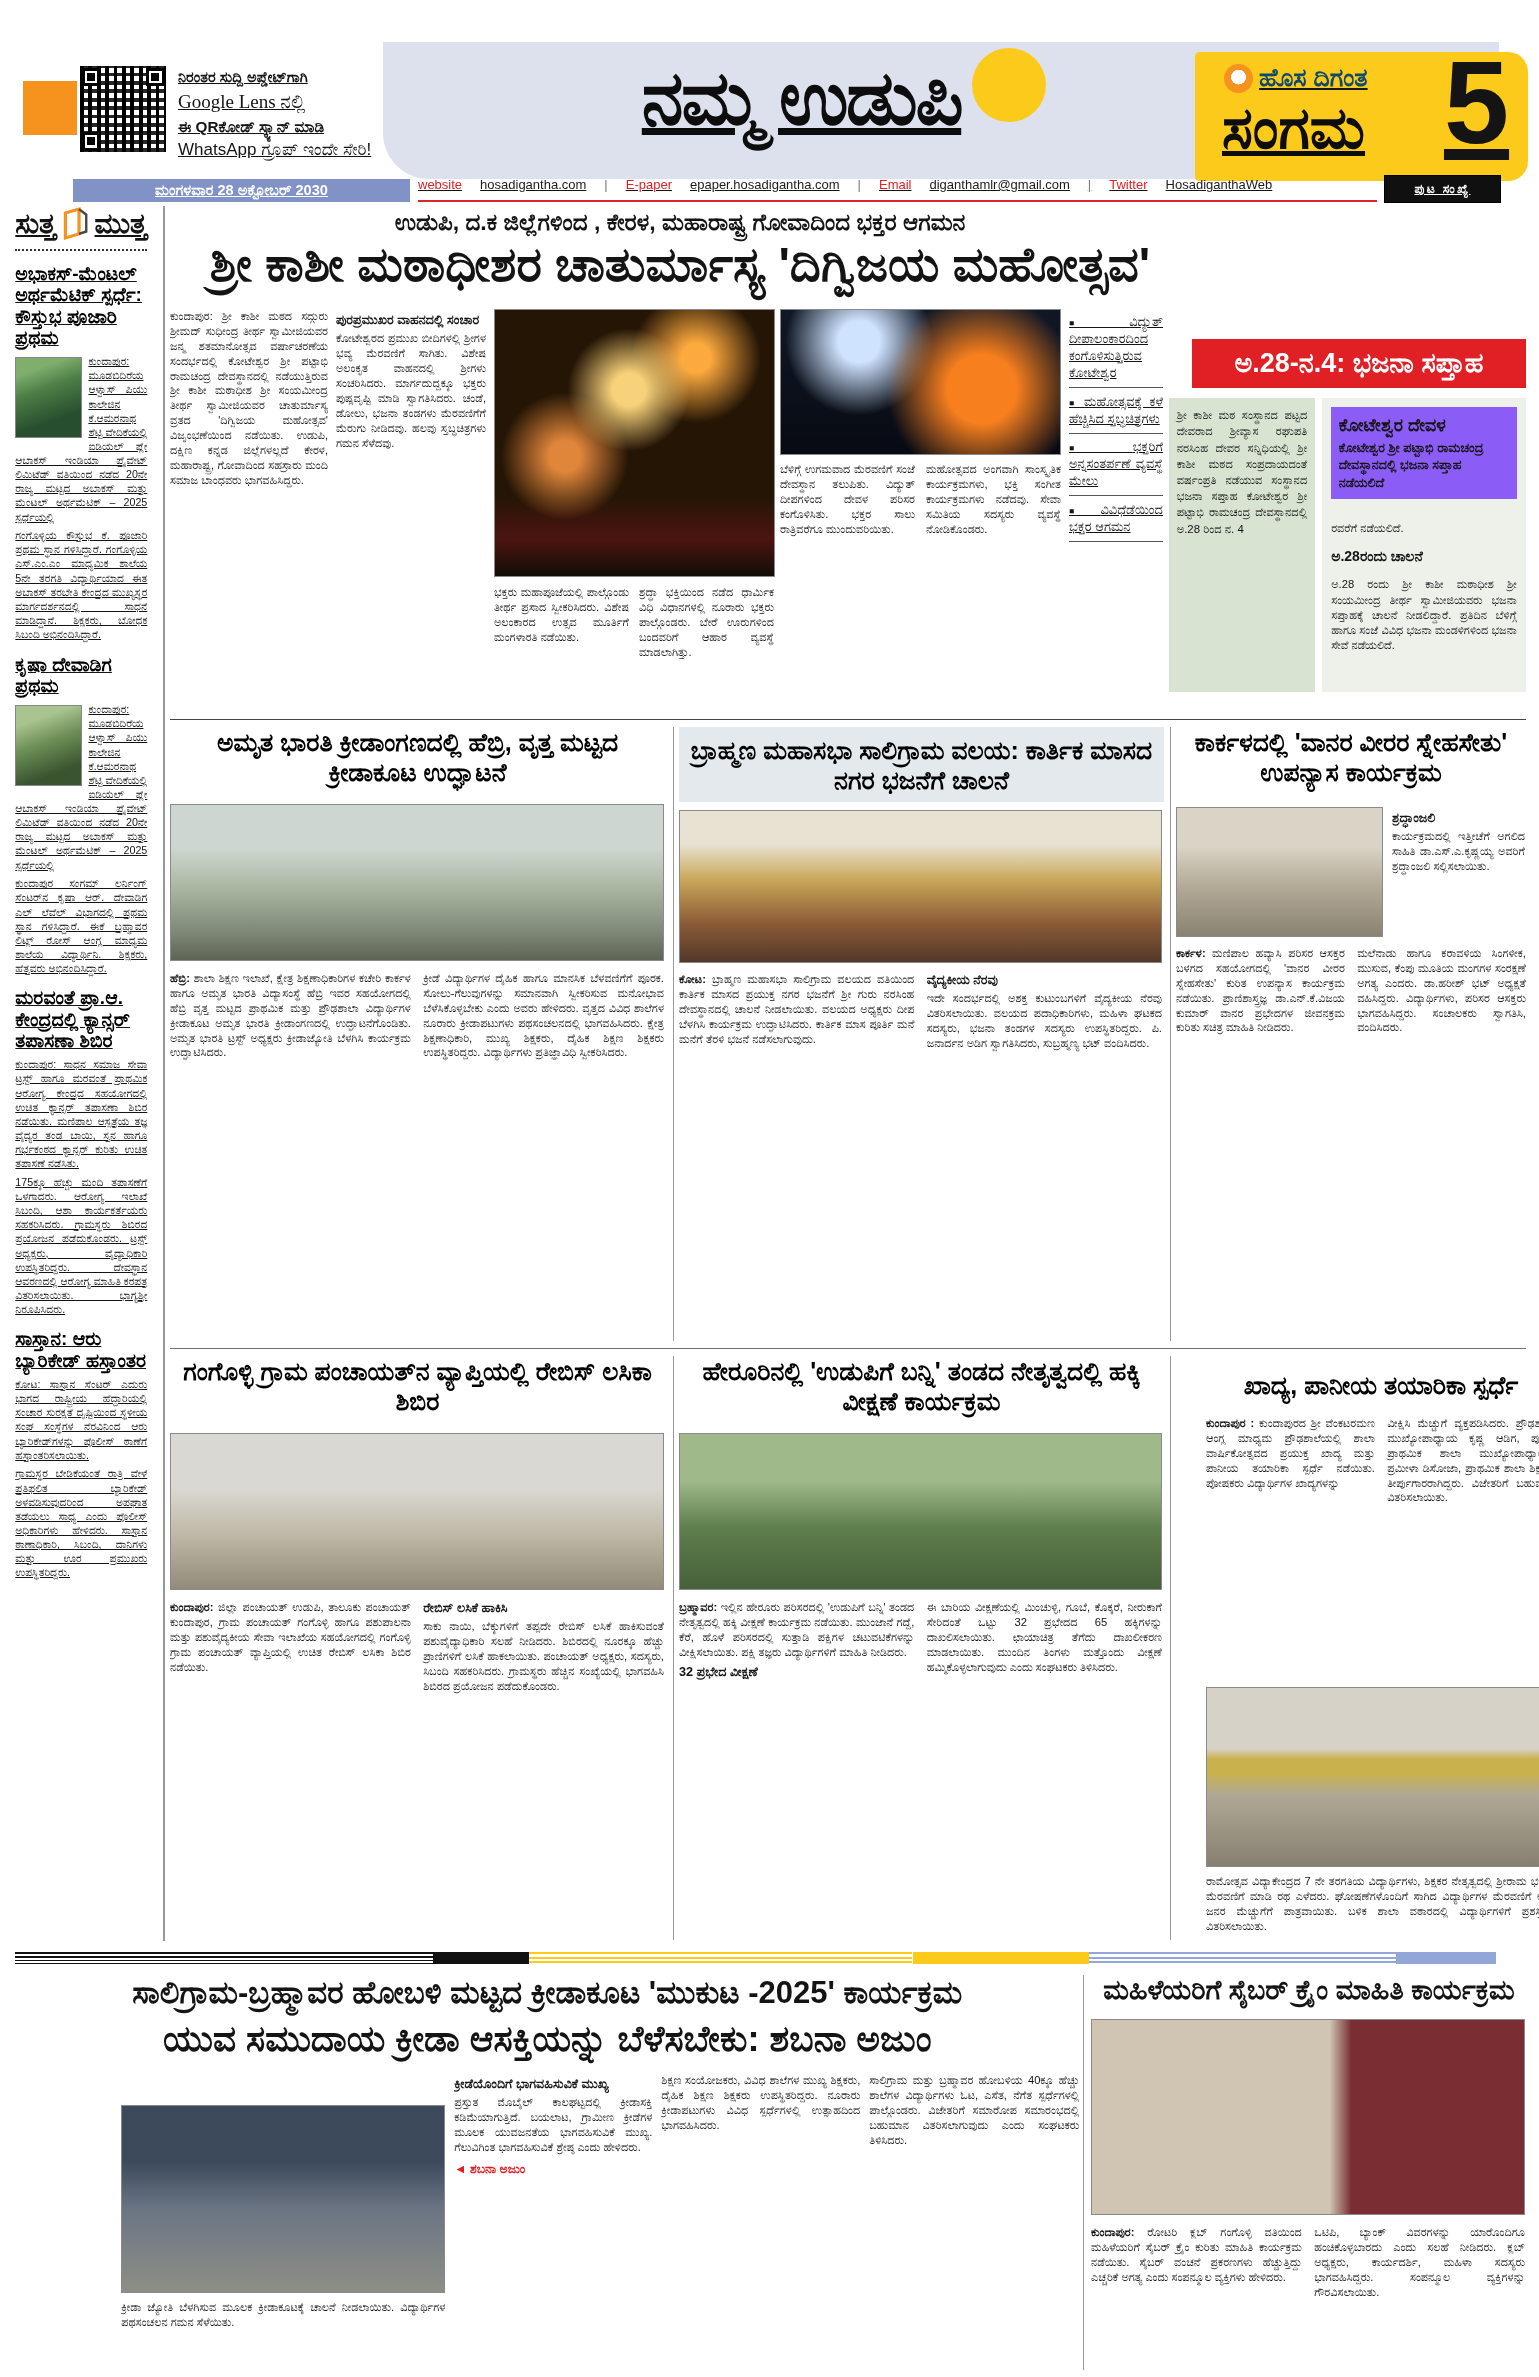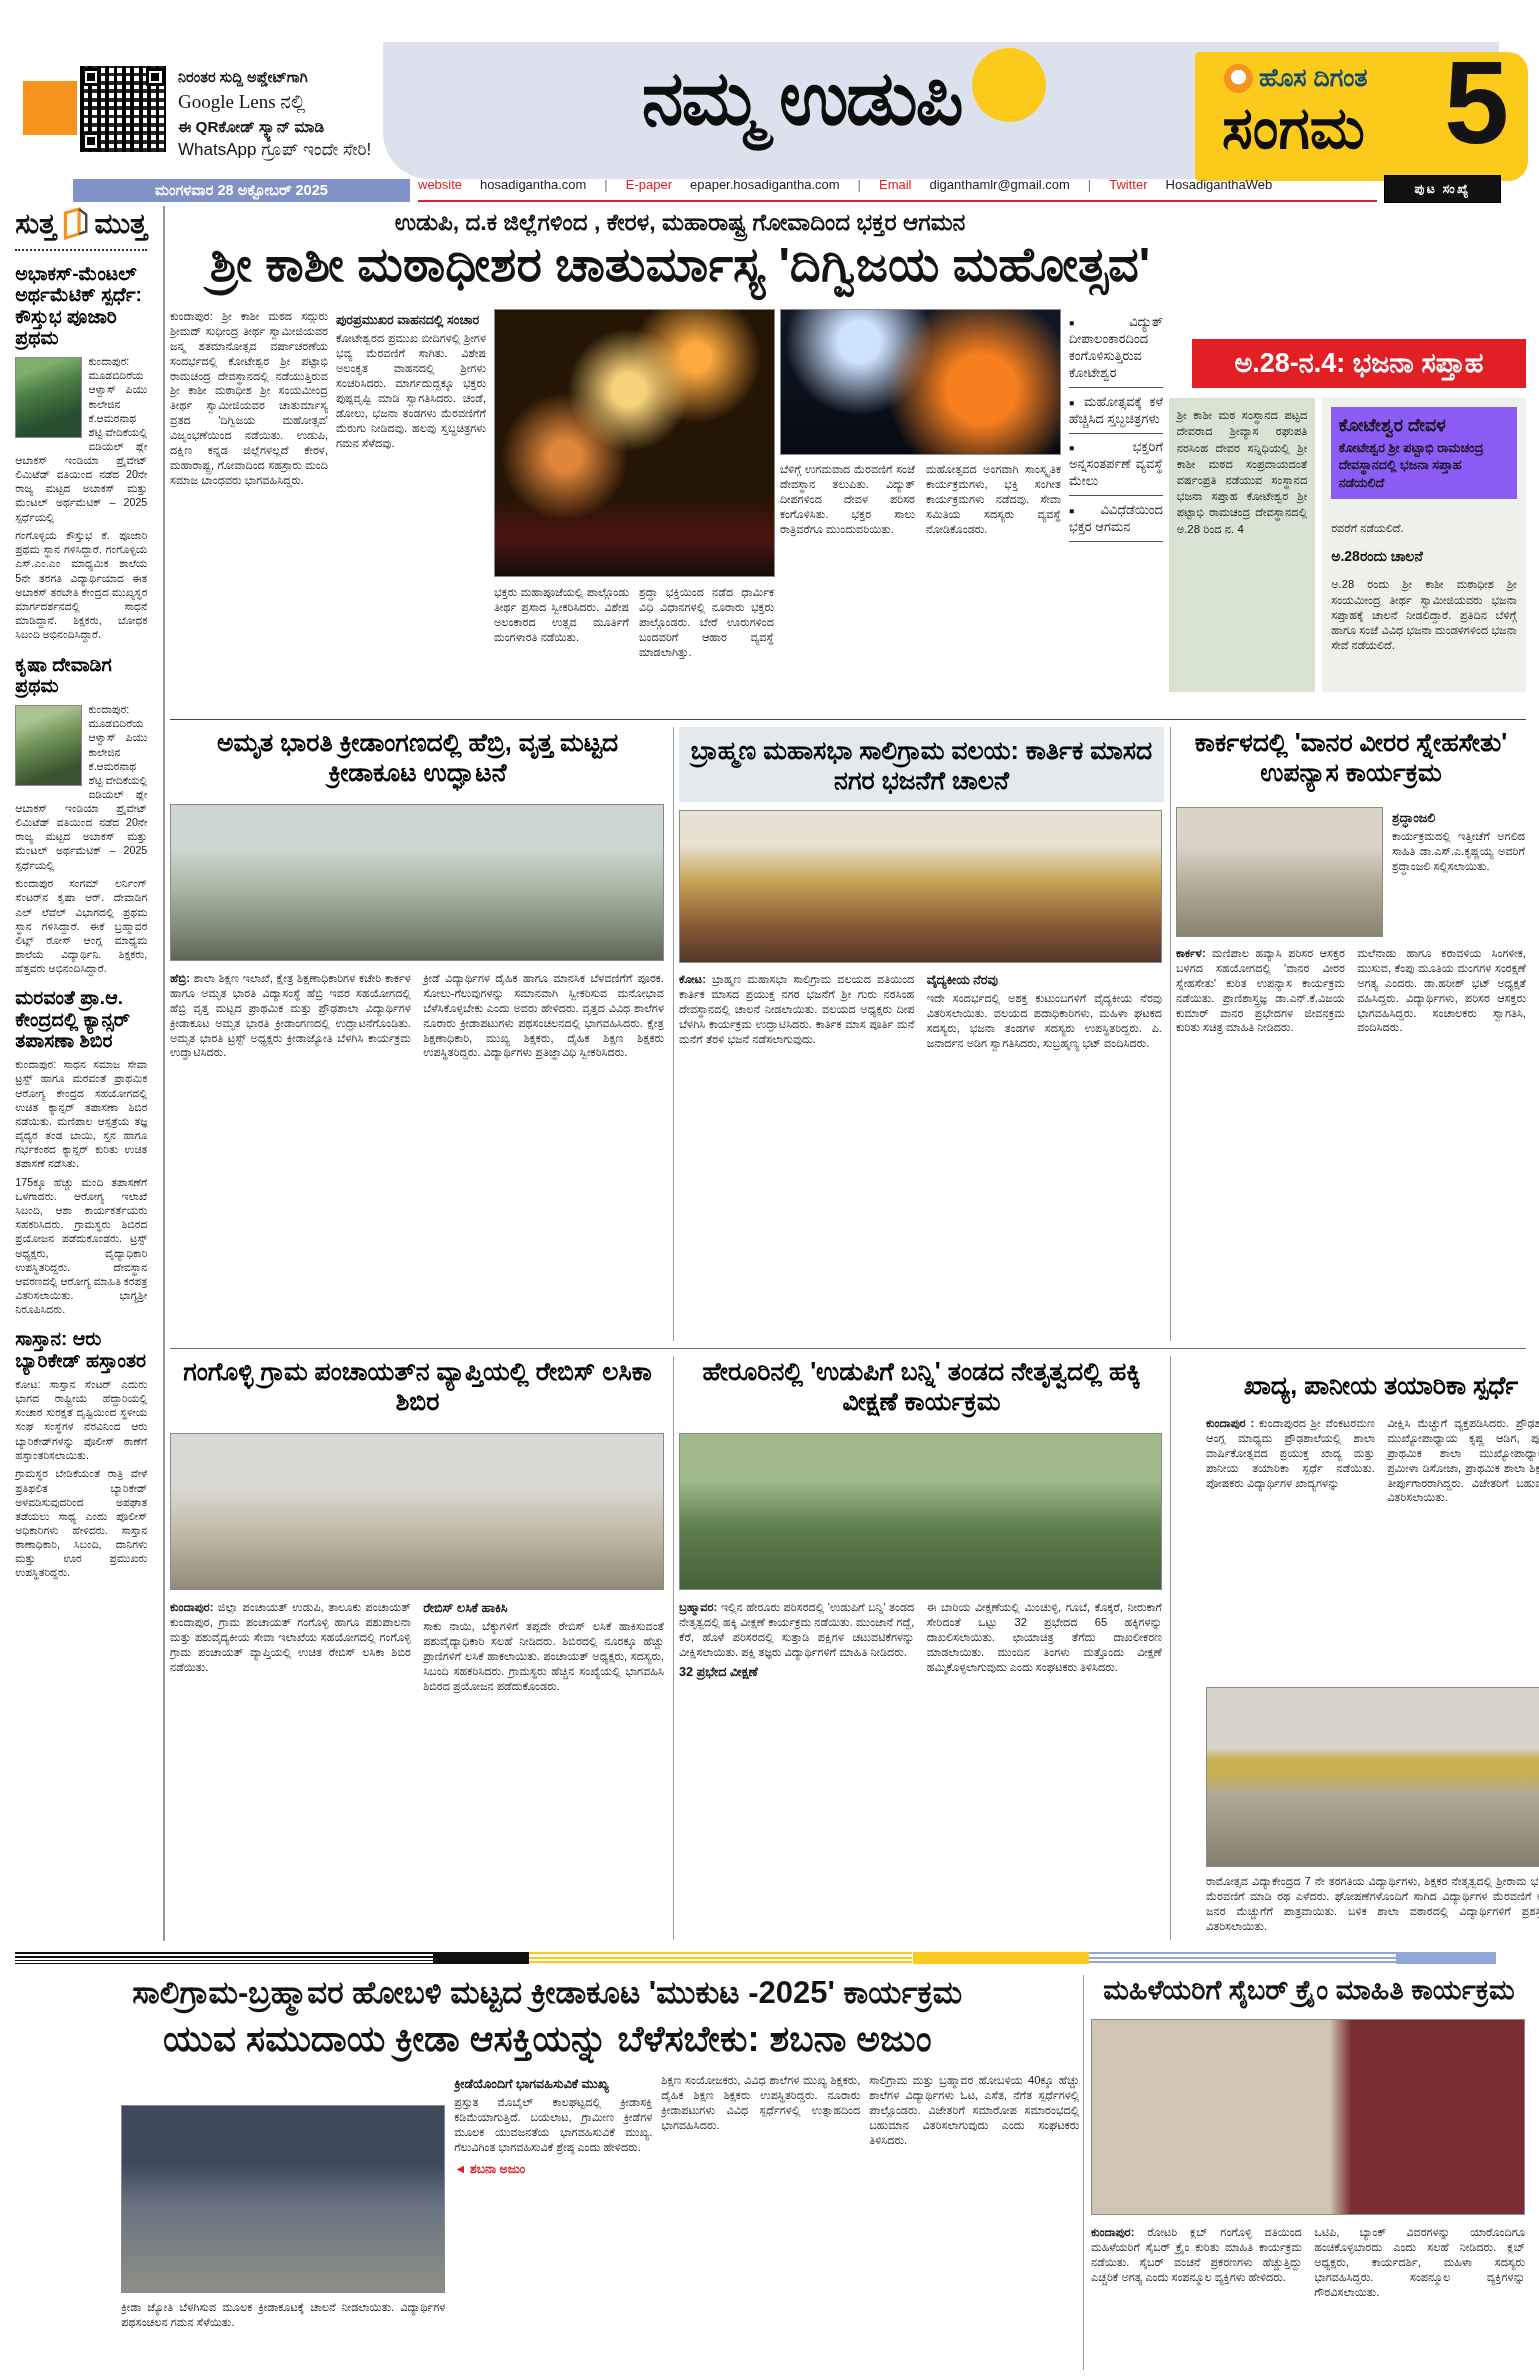--- a/index.html
+++ b/index.html
@@ -1,19 +1,19 @@
 <!DOCTYPE html>
 <html style="font-size:12.3px"><head>
 <meta charset="utf-8">
 <style>
   html,body{margin:0;padding:0;background:#888;}
   *{box-sizing:border-box;}
   .page{position:relative;width:1540px;height:2377px;background:#fff;margin:0 auto;
         font-family:"Liberation Sans","DejaVu Sans",sans-serif;color:#141414;overflow:hidden;}
-  .abs{position:absolute;}
+  .abs{position:absolute;text-decoration:underline;}
   .tx{position:absolute;font-size:11.2px;line-height:1.33;text-align:justify;overflow:hidden;color:#141414;}
   .tx p{margin:0 0 4.6px 0;}
   .cols2{column-count:2;column-gap:12.3px;}
   .sub{display:block;font-weight:bold;font-size:12.7px;margin:3.1px 0 2.3px;text-align:left;}
   .ph{position:absolute;border:0.8px solid #8a8a8a;overflow:hidden;}
   .vline{position:absolute;width:0;border-left:0.8px solid #9a9a9a;}
   .hline{position:absolute;height:0;border-top:1.2px solid #6f6f6f;}
 
   
   .mast-band{left:383px;top:42px;width:1116px;height:137px;background:#dce1ed;border-radius:0 0 0 46px;}
@@ -136,21 +136,21 @@
 
   <div class="abs mast-title">ನಮ್ಮ ಉಡುಪಿ</div>
 
   <div class="abs brand-row">
     <span class="brand-logo"></span>
     <span class="brand-name">ಹೊಸ ದಿಗಂತ</span>
   </div>
   <div class="abs brand-sub">ಸಂಗಮ</div>
   <div class="abs page-num">5</div>
 
-  <div class="abs date-seg">ಮಂಗಳವಾರ 28 ಅಕ್ಟೋಬರ್ 2025</div>
+  <div class="abs date-seg">ಮಂಗಳವಾರ 28 ಅಕ್ಟೋಬರ್ 2030</div>
   <div class="abs web-seg">
     <span class="wl">website</span>
     <span class="wv">hosadigantha.com</span>
     <span class="sep">|</span>
     <span class="wl">E-paper</span>
     <span class="wv">epaper.hosadigantha.com</span>
     <span class="sep">|</span>
     <span class="wl">Email</span>
     <span class="wv">diganthamlr@gmail.com</span>
     <span class="sep">|</span>

